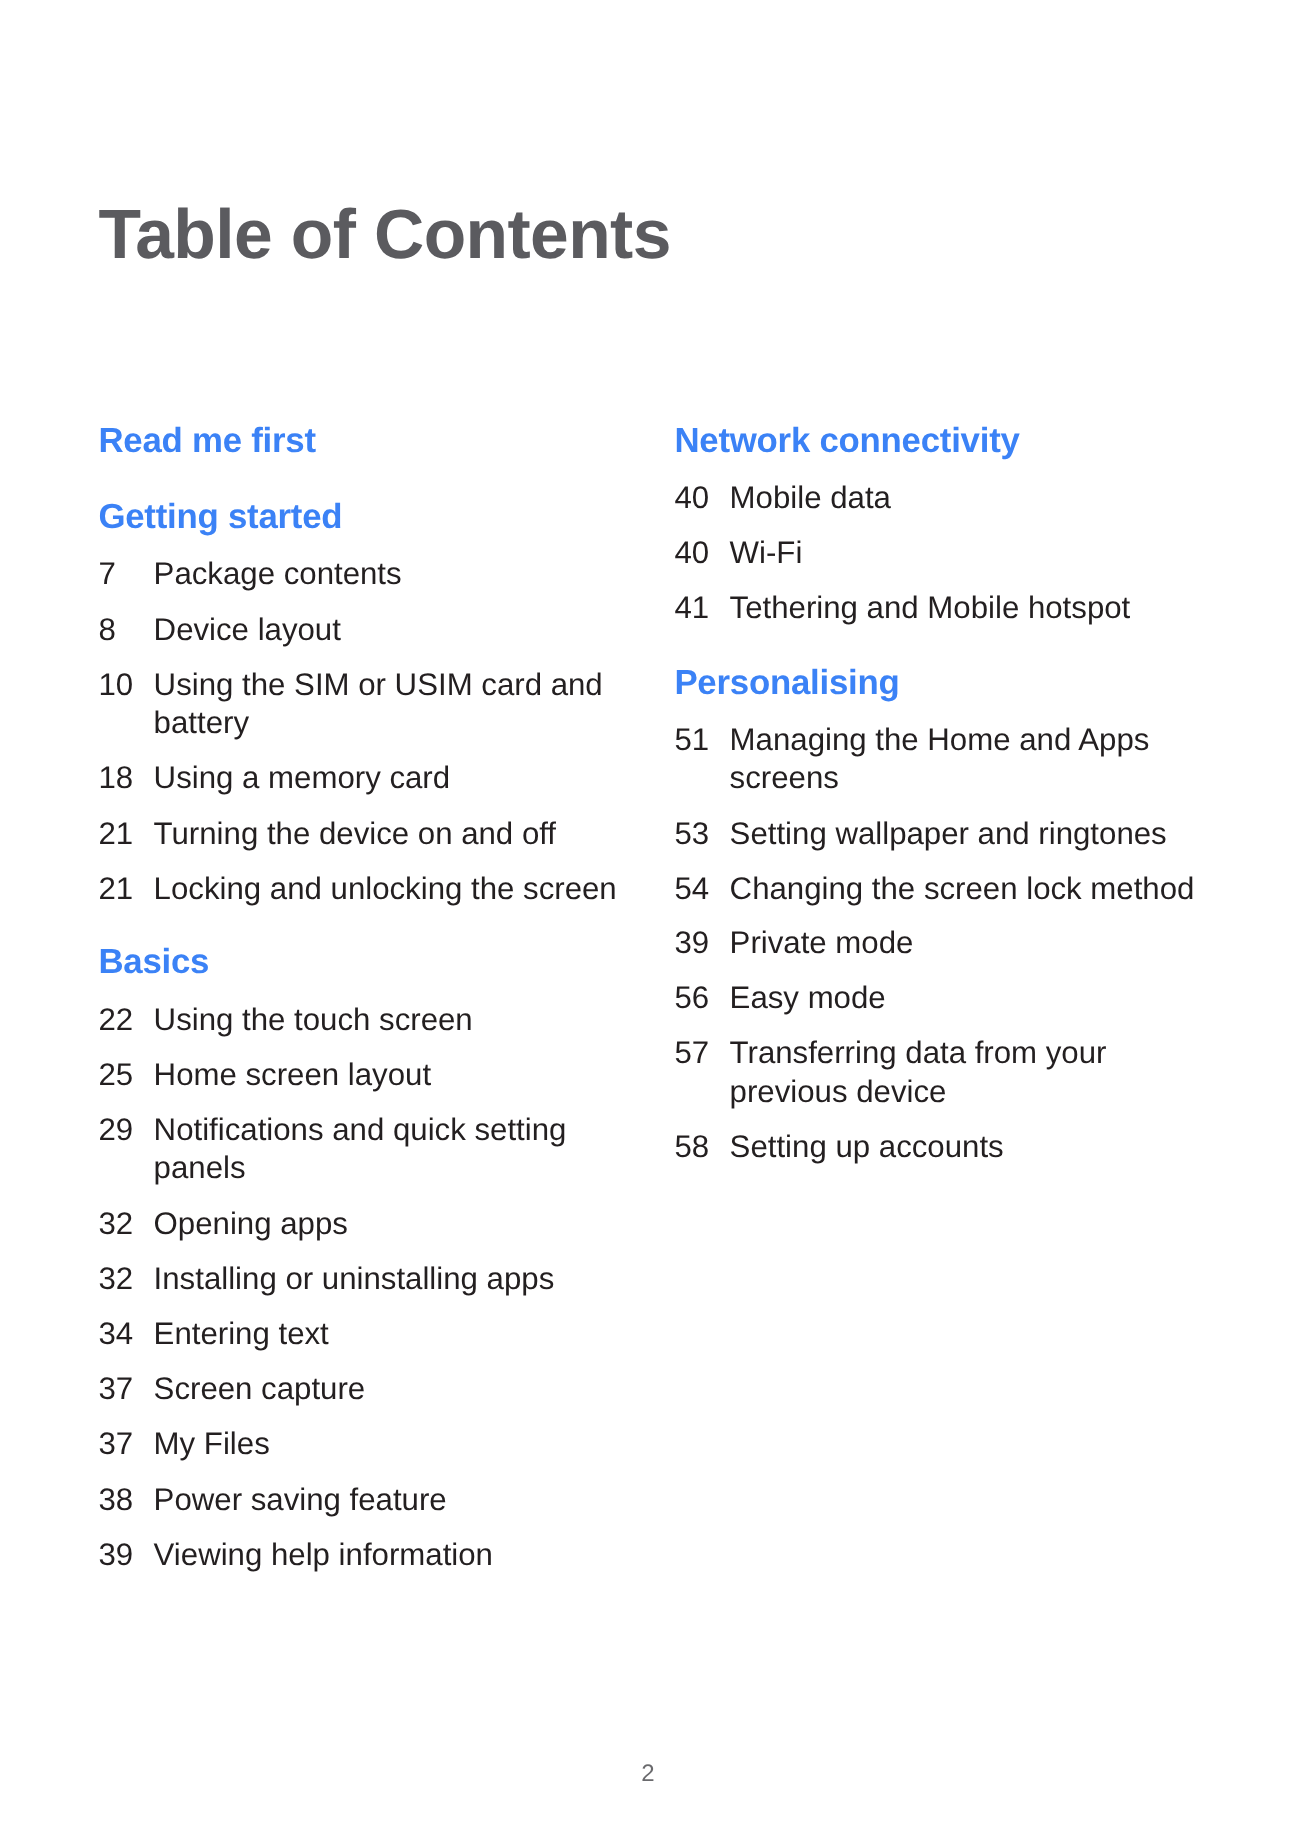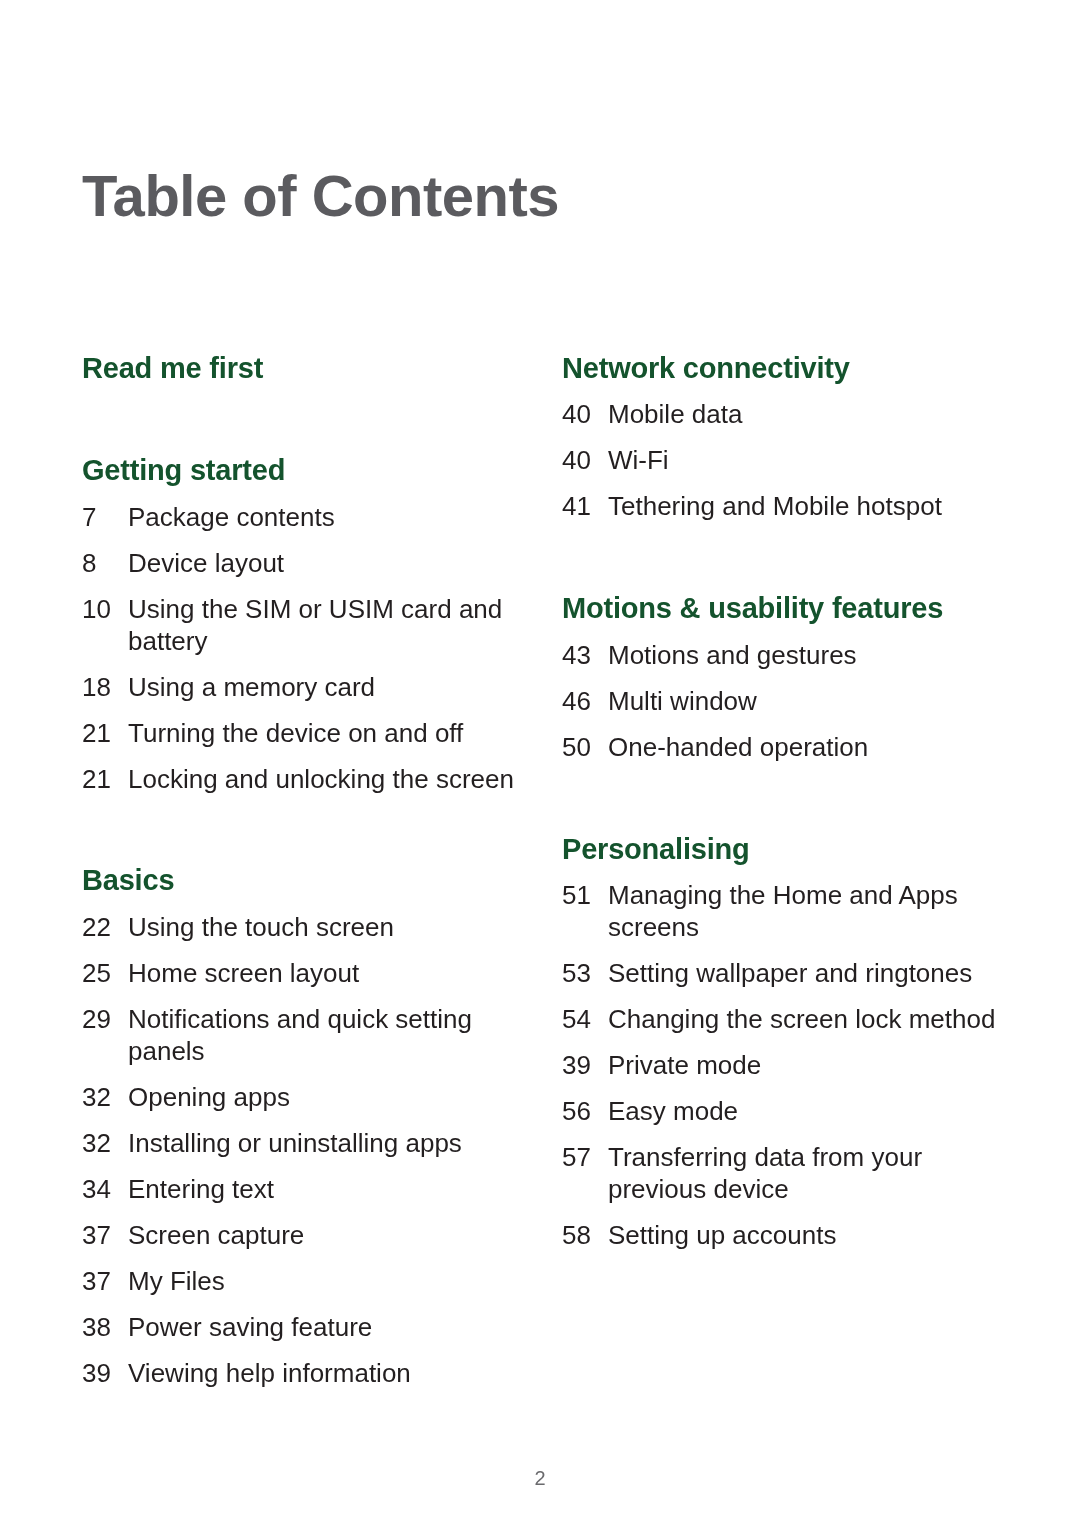--- a/index.html
+++ b/index.html
@@ -48,26 +48,26 @@
     padding-right: 20px;
   }
   .column.right {
     width: 518px;
     padding-left: 0px;
     padding-right: 56px;
   }
 
   
   .section { margin-bottom: 0; }
-  .section + .section { margin-top: 69px; }
+  .section + .section { margin-top: 30px; }
 
   .section-heading {
     font-size: 29px;
     font-weight: bold;
-    color: #14532d;
+    color: #3b82f6;
     letter-spacing: -0.2px;
     line-height: 1.15;
     margin: 0 0 14px 0;
   }
   .section.no-entries .section-heading { margin-bottom: 0; }
 
   .entries { display: block; }
 
   .entry {
     display: flex;
@@ -198,37 +198,20 @@
               <span class="entry-page">40</span>
               <span class="entry-title">Wi-Fi</span>
             </div>
             <div class="entry">
               <span class="entry-page">41</span>
               <span class="entry-title">Tethering and Mobile hotspot</span>
             </div>
           </div>
         </div>
         <div class="section">
-          <div class="section-heading">Motions &amp; usability features</div>
-          <div class="entries">
-            <div class="entry">
-              <span class="entry-page">43</span>
-              <span class="entry-title">Motions and gestures</span>
-            </div>
-            <div class="entry">
-              <span class="entry-page">46</span>
-              <span class="entry-title">Multi window</span>
-            </div>
-            <div class="entry">
-              <span class="entry-page">50</span>
-              <span class="entry-title">One-handed operation</span>
-            </div>
-          </div>
-        </div>
-        <div class="section">
           <div class="section-heading">Personalising</div>
           <div class="entries">
             <div class="entry">
               <span class="entry-page">51</span>
               <span class="entry-title">Managing the Home and Apps screens</span>
             </div>
             <div class="entry">
               <span class="entry-page">53</span>
               <span class="entry-title">Setting wallpaper and ringtones</span>
             </div>

